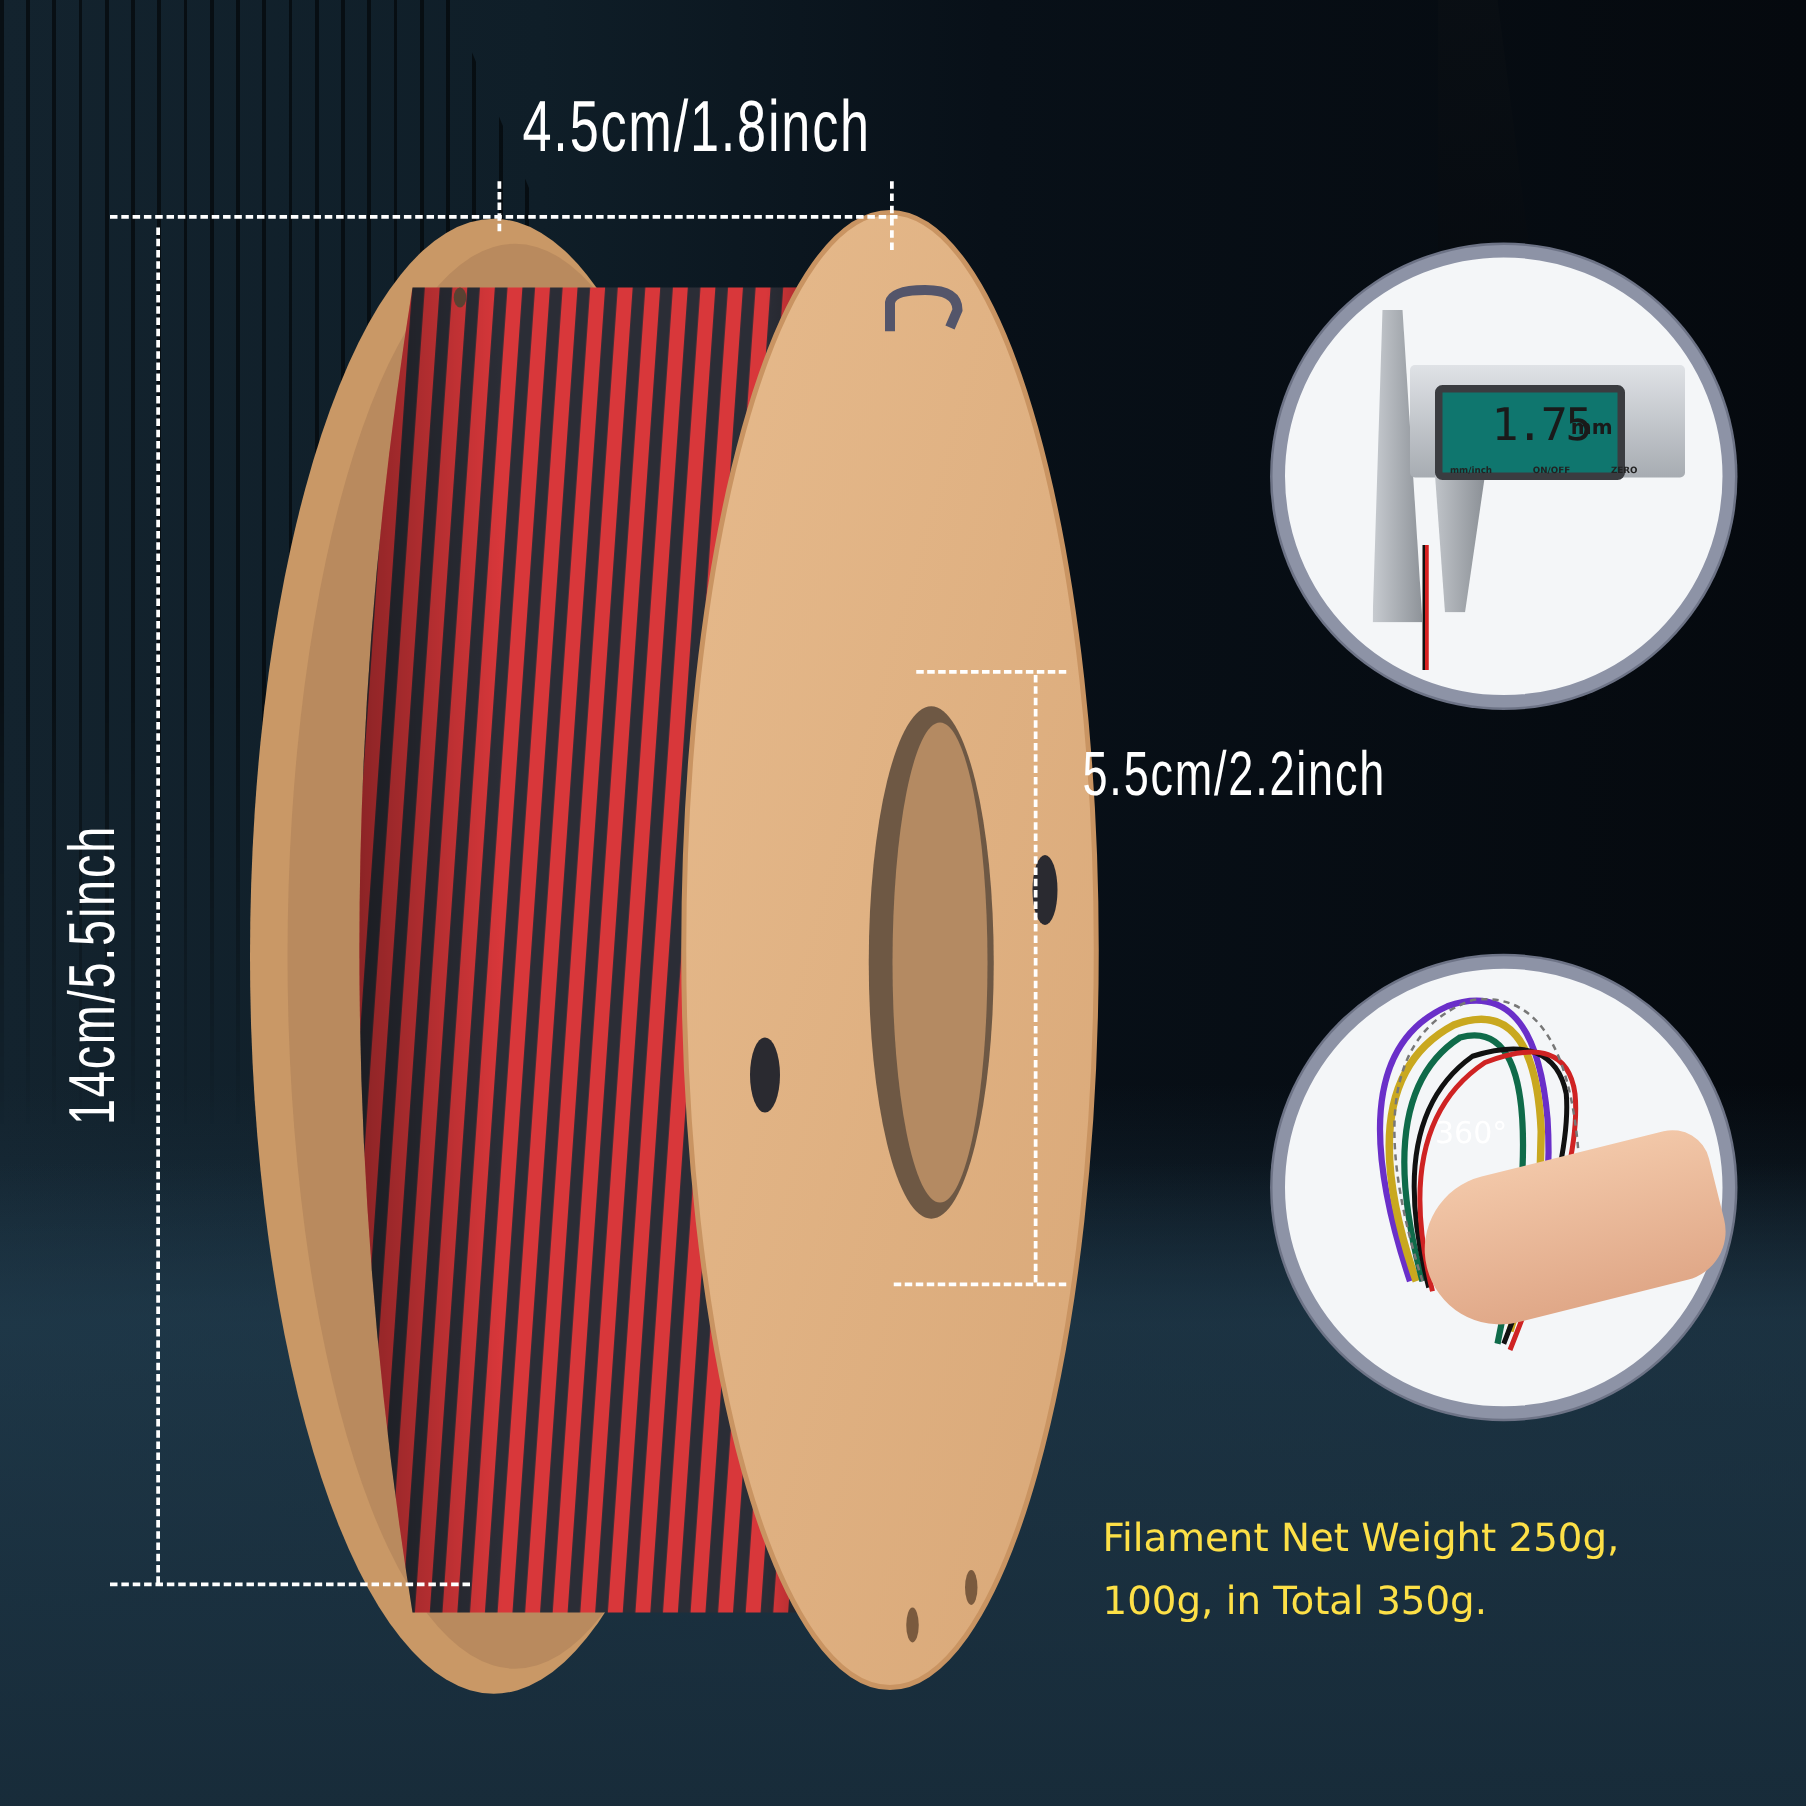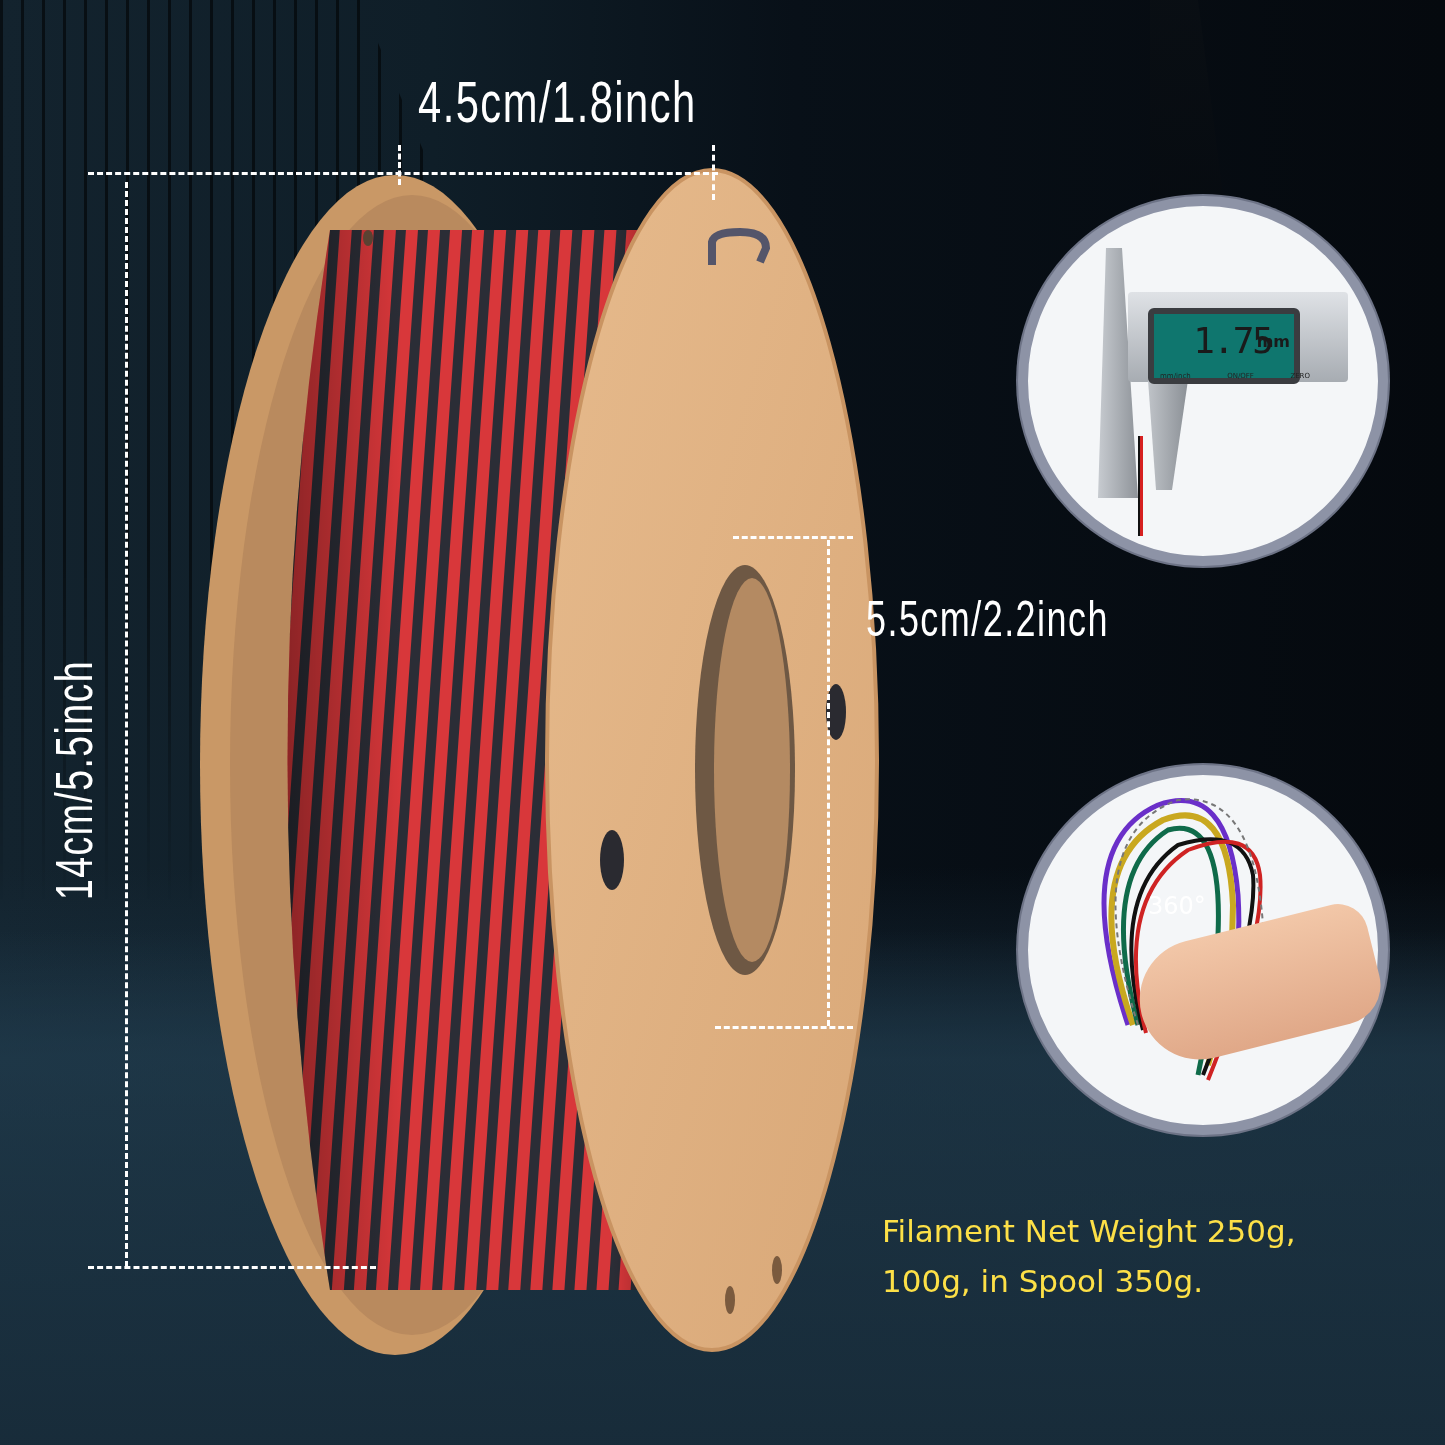--- a/index.html
+++ b/index.html
@@ -39,21 +39,21 @@
   .circle-b{left:1018px;top:765px;width:350px;height:350px;}
 
   .lcd{position:absolute;left:1148px;top:308px;width:140px;height:64px;background:#0f766e;
     border:6px solid #3a3c40;border-radius:6px;text-align:right;}
   .lcd-val{position:absolute;right:22px;top:6px;font-family:"DejaVu Sans Mono",monospace;
     font-size:36px;color:#1a1a1a;letter-spacing:-2px;}
   .lcd-unit{position:absolute;right:4px;top:18px;font-size:16px;color:#1a1a1a;font-weight:bold;}
   .caliper-body{position:absolute;left:1128px;top:292px;width:220px;height:90px;background:linear-gradient(180deg,#dfe2e6,#a7acb2);border-radius:4px;}
   .caliper-jaw{position:absolute;left:1098px;top:248px;width:40px;height:250px;background:linear-gradient(90deg,#c7cbd0,#8e9399);clip-path:polygon(20% 0,60% 0,100% 100%,0 100%);}
   .caliper-jaw2{position:absolute;left:1148px;top:380px;width:40px;height:110px;background:linear-gradient(90deg,#bfc3c8,#8b9096);clip-path:polygon(0 0,100% 0,60% 100%,20% 100%);}
-  .btns{position:absolute;left:1160px;top:372px;width:150px;display:flex;justify-content:space-between;font-size:7px;color:#222;font-weight:normal;}
+  .btns{position:absolute;left:1160px;top:372px;width:150px;display:flex;justify-content:space-between;font-size:7px;color:#222;font-weight:bold;}
   .filament-red{position:absolute;left:1138px;top:436px;width:5px;height:100px;background:linear-gradient(90deg,#111 0 45%,#d62020 45%);}
   .deg{position:absolute;left:1148px;top:892px;font-size:24px;color:#ffffff;font-family:"DejaVu Sans",sans-serif;}
   .hand{position:absolute;left:1138px;top:925px;width:240px;height:120px;background:linear-gradient(180deg,#f2c7a8,#e0a888);
     border-radius:60px 30px 40px 60px;transform:rotate(-14deg);}
 
   .weight-text{position:absolute;left:882px;top:1206px;color:#fde047;font-family:"DejaVu Sans",sans-serif;
     font-size:31px;line-height:50px;}
 </style>
 </head>
 <body>
@@ -137,14 +137,14 @@
   <path d="M110 250 Q70 100 140 55 Q195 40 190 160 Q185 230 170 300" fill="none" stroke="#0f6b4a" stroke-width="5"></path>
   <path d="M115 255 Q80 120 150 70 Q215 50 225 100 Q230 160 175 300" fill="none" stroke="#111" stroke-width="4"></path>
   <path d="M118 258 Q85 125 160 75 Q225 50 232 100 Q238 160 180 305" fill="none" stroke="#cf2323" stroke-width="4"></path>
   <path d="M110 250 Q50 60 150 25 Q225 15 235 150" fill="none" stroke="#777" stroke-width="2" stroke-dasharray="5 4"></path>
 </svg>
 <div class="deg">360°</div>
 <div class="hand"></div>
 
 <div class="weight-text">
   <div>Filament Net Weight 250g,</div>
-  <div>100g, in Spool 350g.</div>
+  <div>100g, in Total 350g.</div>
 </div>
 
 </body></html>

